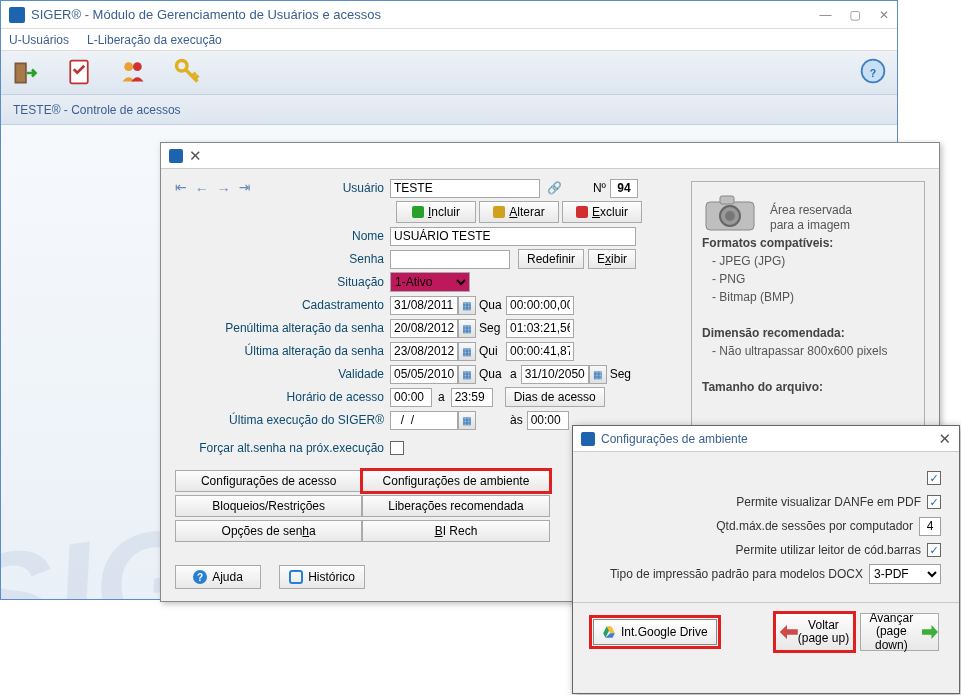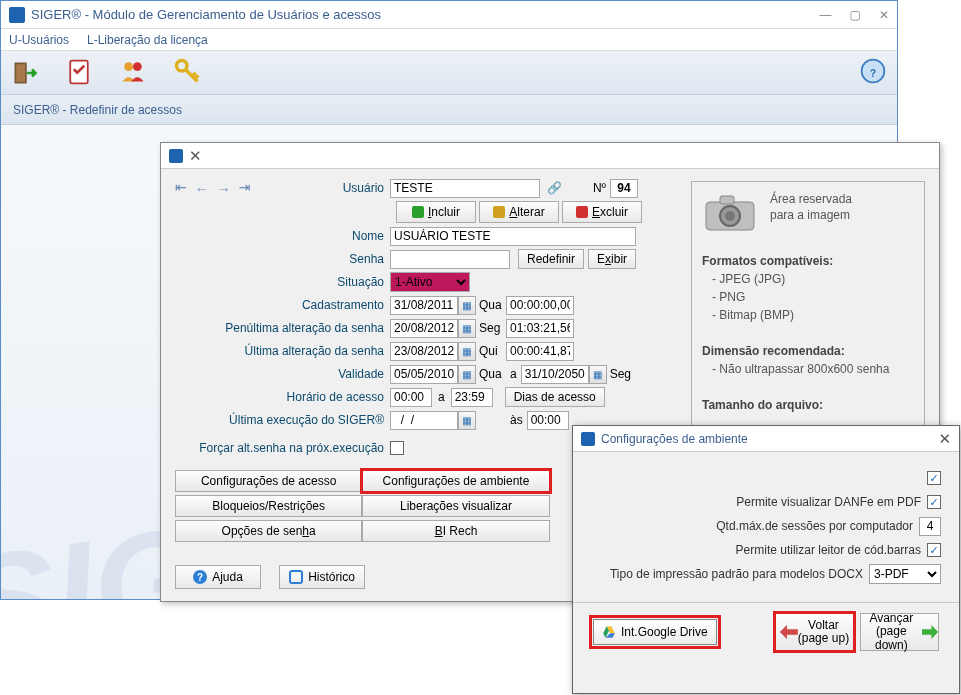--- a/index.html
+++ b/index.html
@@ -50,21 +50,21 @@
   .crud-btn { width: 80px; height: 22px; background: linear-gradient(#fdfdfd,#e8e8e8); border: 1px solid #aaa; display: flex; align-items: center; justify-content: center; gap: 4px; }
   .crud-btn .ico { width: 12px; height: 12px; display: inline-block; }
   .ico-plus { background: #29a029; border-radius: 2px; }
   .ico-pen { background: #d0a020; border-radius: 2px; }
   .ico-x { background: #d03030; border-radius: 2px; }
   .u { text-decoration: underline; }
   
   .sm-btn { height: 20px; background: linear-gradient(#fdfdfd,#e8e8e8); border: 1px solid #aaa; padding: 0 8px; display: inline-flex; align-items: center; }
   
   .image-panel { position: absolute; top: 12px; right: 14px; width: 234px; height: 260px; border: 1px solid #b0b0b0; background: #f0f0f0; padding: 10px; }
-  .cam-row { display: flex; align-items: flex-start; gap: 12px; margin-bottom: 18px; }
+  .cam-row { display: flex; align-items: flex-end; gap: 12px; }
   .cam-icon { width: 56px; height: 42px; }
   .cam-text { color: #555; line-height: 1.3; }
   .img-info { color: #555; line-height: 1.5; }
   .img-info b { color: #444; }
   
   .config-grid { position: absolute; bottom: 56px; left: 14px; width: 560px; }
   .config-row { display: flex; margin-bottom: 3px; }
   .config-btn { flex: 1; height: 22px; background: linear-gradient(#fdfdfd,#e8e8e8); border: 1px solid #aaa; display: flex; align-items: center; justify-content: center; }
   .config-btn.highlight { outline: 3px solid #e02020; outline-offset: -1px; }
   
@@ -102,21 +102,21 @@
     <div class="icon-app"></div>
     <div class="titlebar-title">SIGER® - Módulo de Gerenciamento de Usuários e acessos</div>
     <div class="win-controls">
       <span>—</span>
       <span>▢</span>
       <span>✕</span>
     </div>
   </div>
   <div class="menubar">
     <span>U-Usuários</span>
-    <span>L-Liberação da licença</span>
+    <span>L-Liberação da execução</span>
   </div>
   <div class="toolbar">
     <span class="tb-door">
       <svg viewBox="0 0 32 32">
           <rect x="4" y="4" width="14" height="24" fill="#7a5a3a"></rect>
           <rect x="6" y="6" width="10" height="20" fill="#a87a4a"></rect>
           <path d="M18 16 L28 16 M24 12 L28 16 L24 20" stroke="#2aa02a" stroke-width="3" fill="none"></path>
         </svg>
     </span>
     <span class="tb-check">
@@ -140,21 +140,21 @@
         </svg>
     </span>
     <span class="tb-help">
       <svg viewBox="0 0 32 32">
           <circle cx="16" cy="16" r="13" fill="#c8dff4" stroke="#3a7fc4" stroke-width="2"></circle>
           <text x="16" y="23" text-anchor="middle" font-size="20" font-weight="bold" fill="#2a6fb5">?</text>
         </svg>
     </span>
   </div>
   <div class="subheader">
-    <span>SIGER® - Redefinir de acessos</span>
+    <span>TESTE® - Controle de acessos</span>
   </div>
   <div class="client-area">
     <div class="bg-logo">SIGER</div>
   </div>
 </div>
 
 <div class="dlg-maint">
   <div class="dlg-title">
     <div class="icon-app"></div>
     <div class="dlg-close">✕</div>
@@ -273,35 +273,35 @@
           <div>Área reservada</div>
           <div>para a imagem</div>
         </div>
       </div>
       <div class="img-info">
         <b>Formatos compatíveis:</b><br>
         <span style="padding-left:10px">- JPEG (JPG)</span><br>
         <span style="padding-left:10px">- PNG</span><br>
         <span style="padding-left:10px">- Bitmap (BMP)</span><br><br>
         <b>Dimensão recomendada:</b><br>
-        <span style="padding-left:10px">- Não ultrapassar 800x600 senha</span><br><br>
+        <span style="padding-left:10px">- Não ultrapassar 800x600 pixels</span><br><br>
         <b>Tamanho do arquivo:</b>
       </div>
     </div>
 
     
     <div class="config-grid">
       <div class="config-row">
         <div class="config-btn">Configurações de acesso</div>
         <div class="config-btn highlight">Configurações de ambiente</div>
         <div style="flex:1"></div>
       </div>
       <div class="config-row">
         <div class="config-btn">Bloqueios/Restrições</div>
-        <div class="config-btn">Liberações visualizar</div>
+        <div class="config-btn">Liberações recomendada</div>
         <div style="flex:1"></div>
       </div>
       <div class="config-row">
         <div class="config-btn">Opções de sen<span class="u">h</span>a</div>
         <div class="config-btn"><span class="u">B</span>I Rech</div>
         <div style="flex:1"></div>
       </div>
     </div>
 
     <div class="bottom-row">

